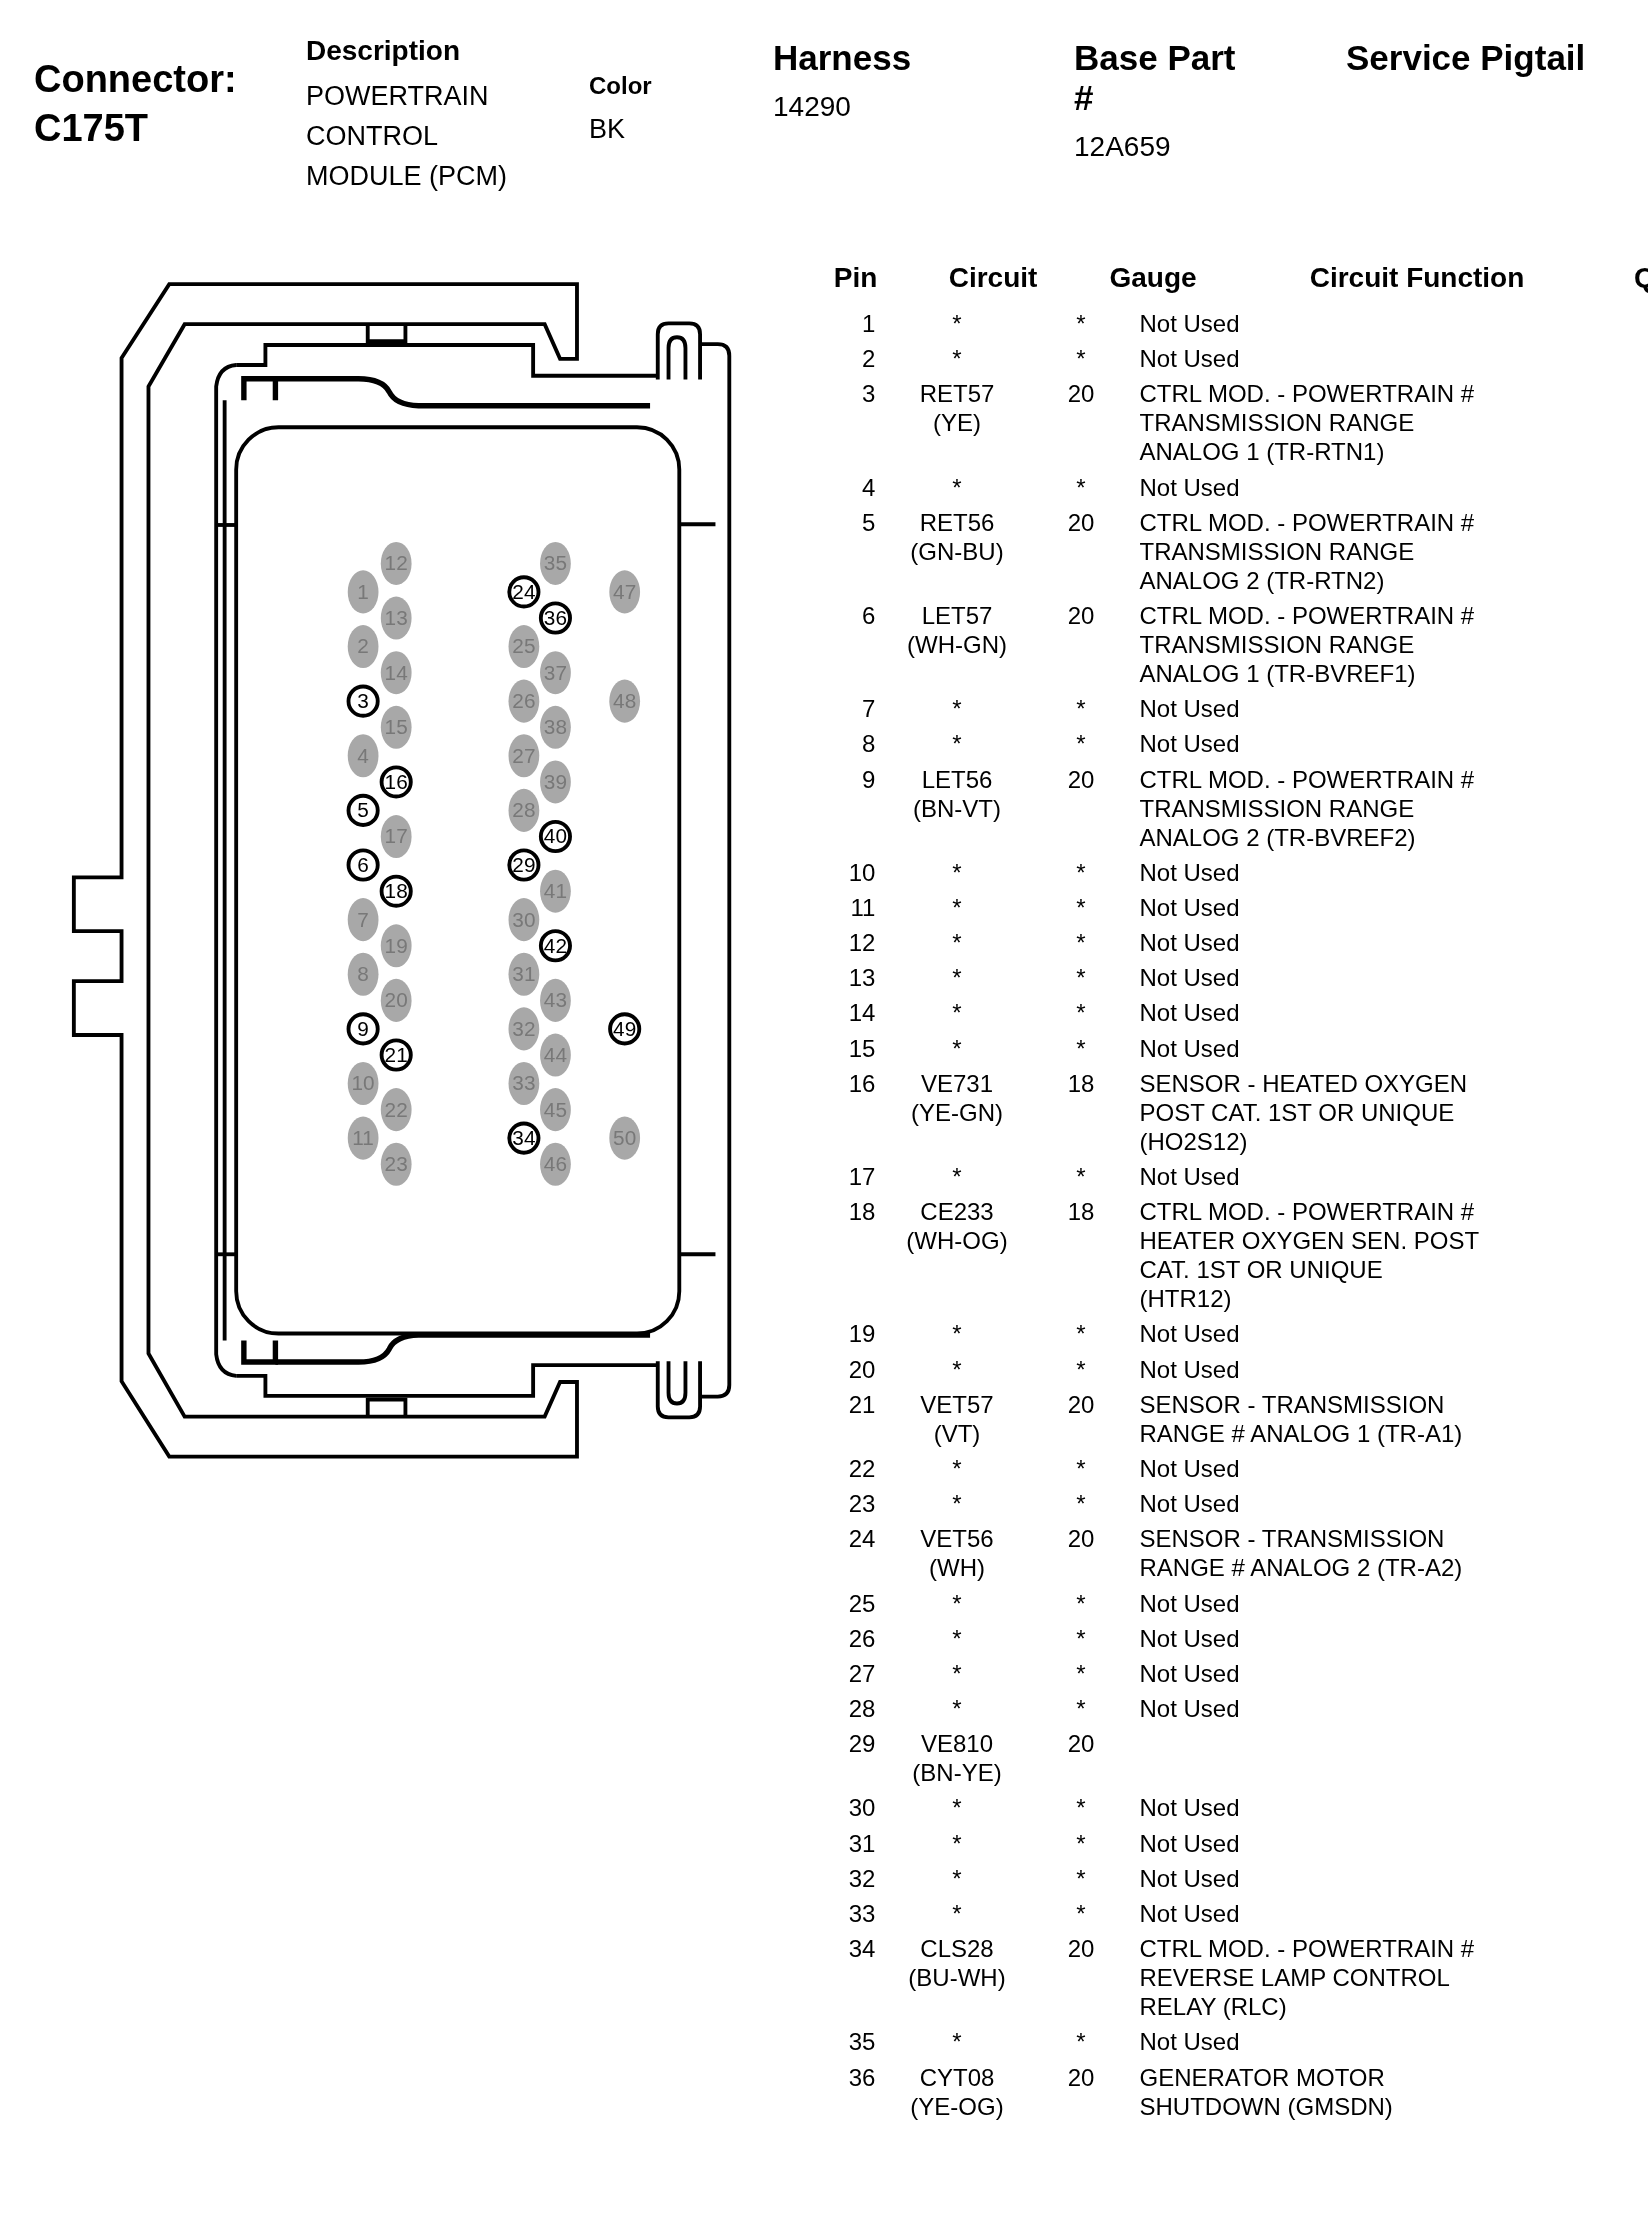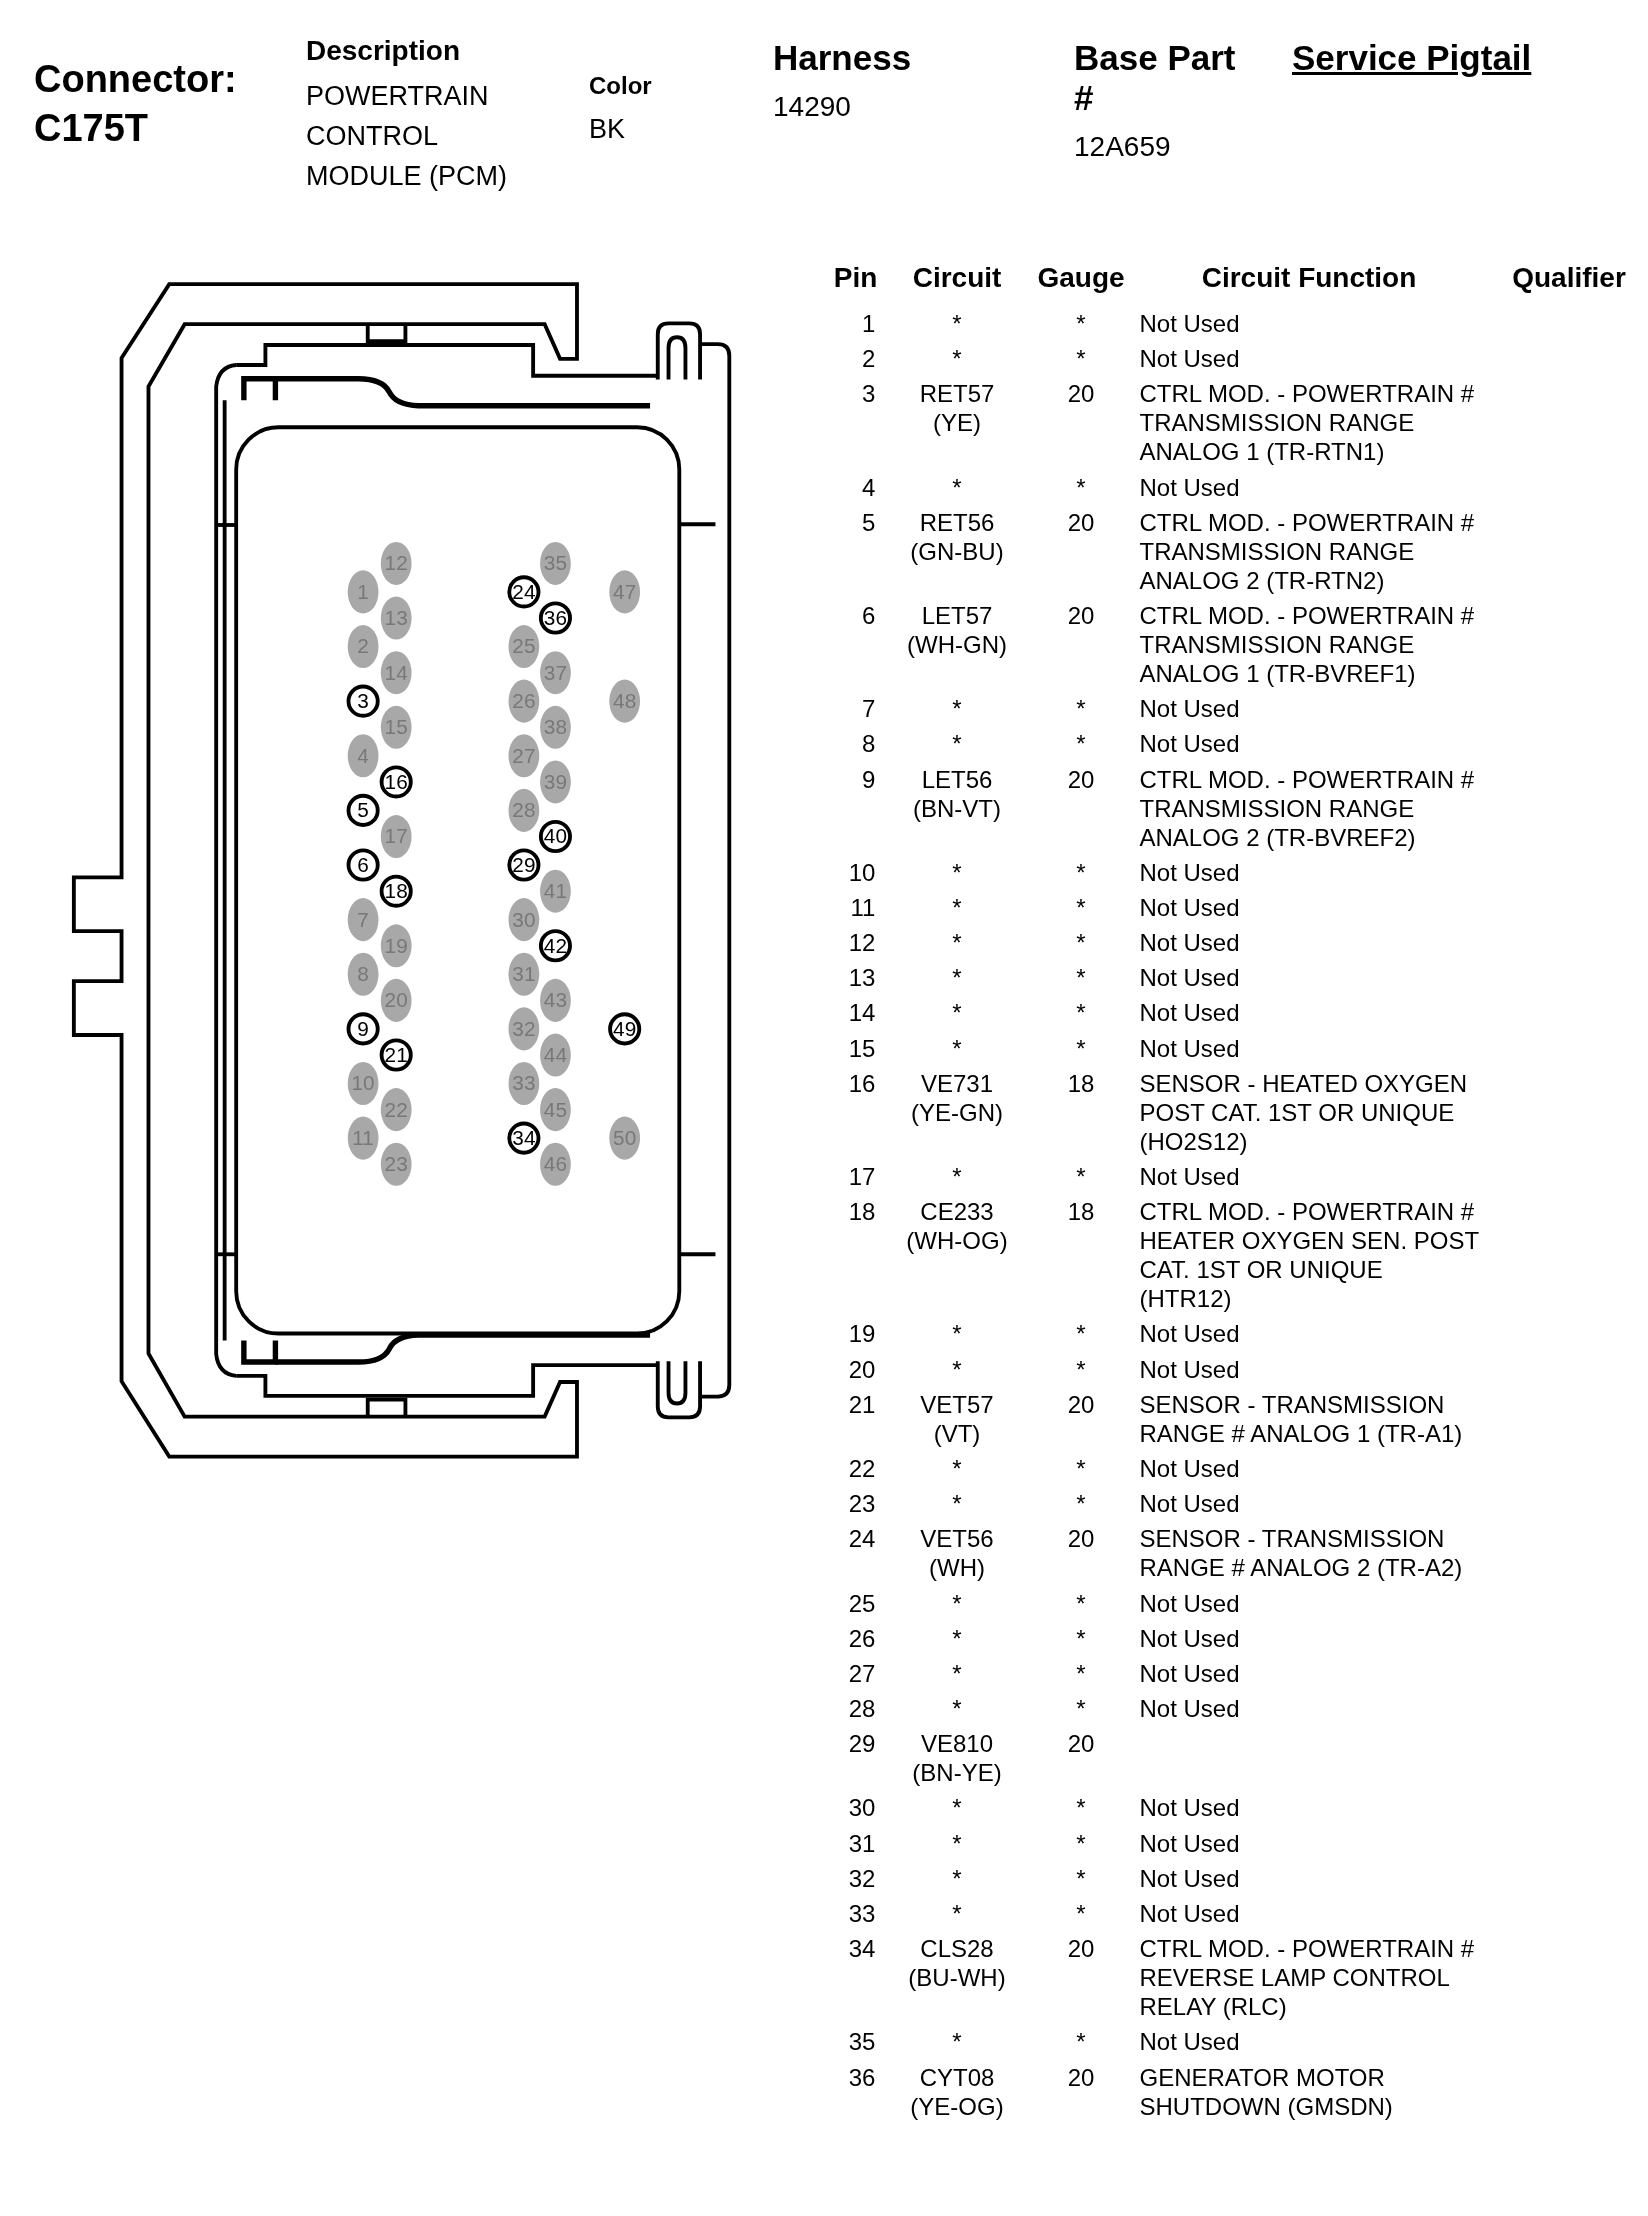--- a/index.html
+++ b/index.html
@@ -16,25 +16,25 @@
   .desc-box{left:306px;top:35px;width:254px;}
   .desc-label{font-size:28px;font-weight:bold;}
   .desc-value{font-size:27px;line-height:40px;margin-top:9.2px;}
   .color-box{left:589px;top:72px;width:108px;}
   .color-label{font-size:24px;font-weight:bold;}
   .color-value{font-size:27px;margin-top:14px;}
   .hdr-col{font-size:35px;font-weight:bold;}
   .hdr-val{font-size:28px;margin-top:13px;}
   .harness-box{left:773px;top:38px;width:154px;}
   .basepart-box{left:1074px;top:38px;width:189px;}
-  .pigtail-box{left:1292px;top:38px;width:262px;text-decoration:underline;}
+  .pigtail-box{left:1346px;top:38px;width:262px;}
   
   .pin-table{left:831px;top:262px;width:817px;}
   .thead{display:grid;grid-template-columns:49px 154px 94px 362px 1fr;
-         font-size:28px;font-weight:bold;height:47px;align-items:start;}
+         font-size:28px;font-weight:bold;height:47px;align-items:start;gap:36px;}
   .thead>div{text-align:center;}
   .trows{}
   .trow{display:grid;grid-template-columns:49px 154px 94px 362px 1fr;
         font-size:24px;line-height:29px;margin-bottom:6.2px;}
   .c-pin{text-align:right;padding-right:4.6px;}
   .c-circuit{text-align:center;white-space:pre-line;}
   .c-gauge{text-align:center;}
   .c-func{text-align:left;padding-left:11.5px;white-space:pre-line;}
   .c-qual{text-align:left;padding-left:7.7px;}
   

